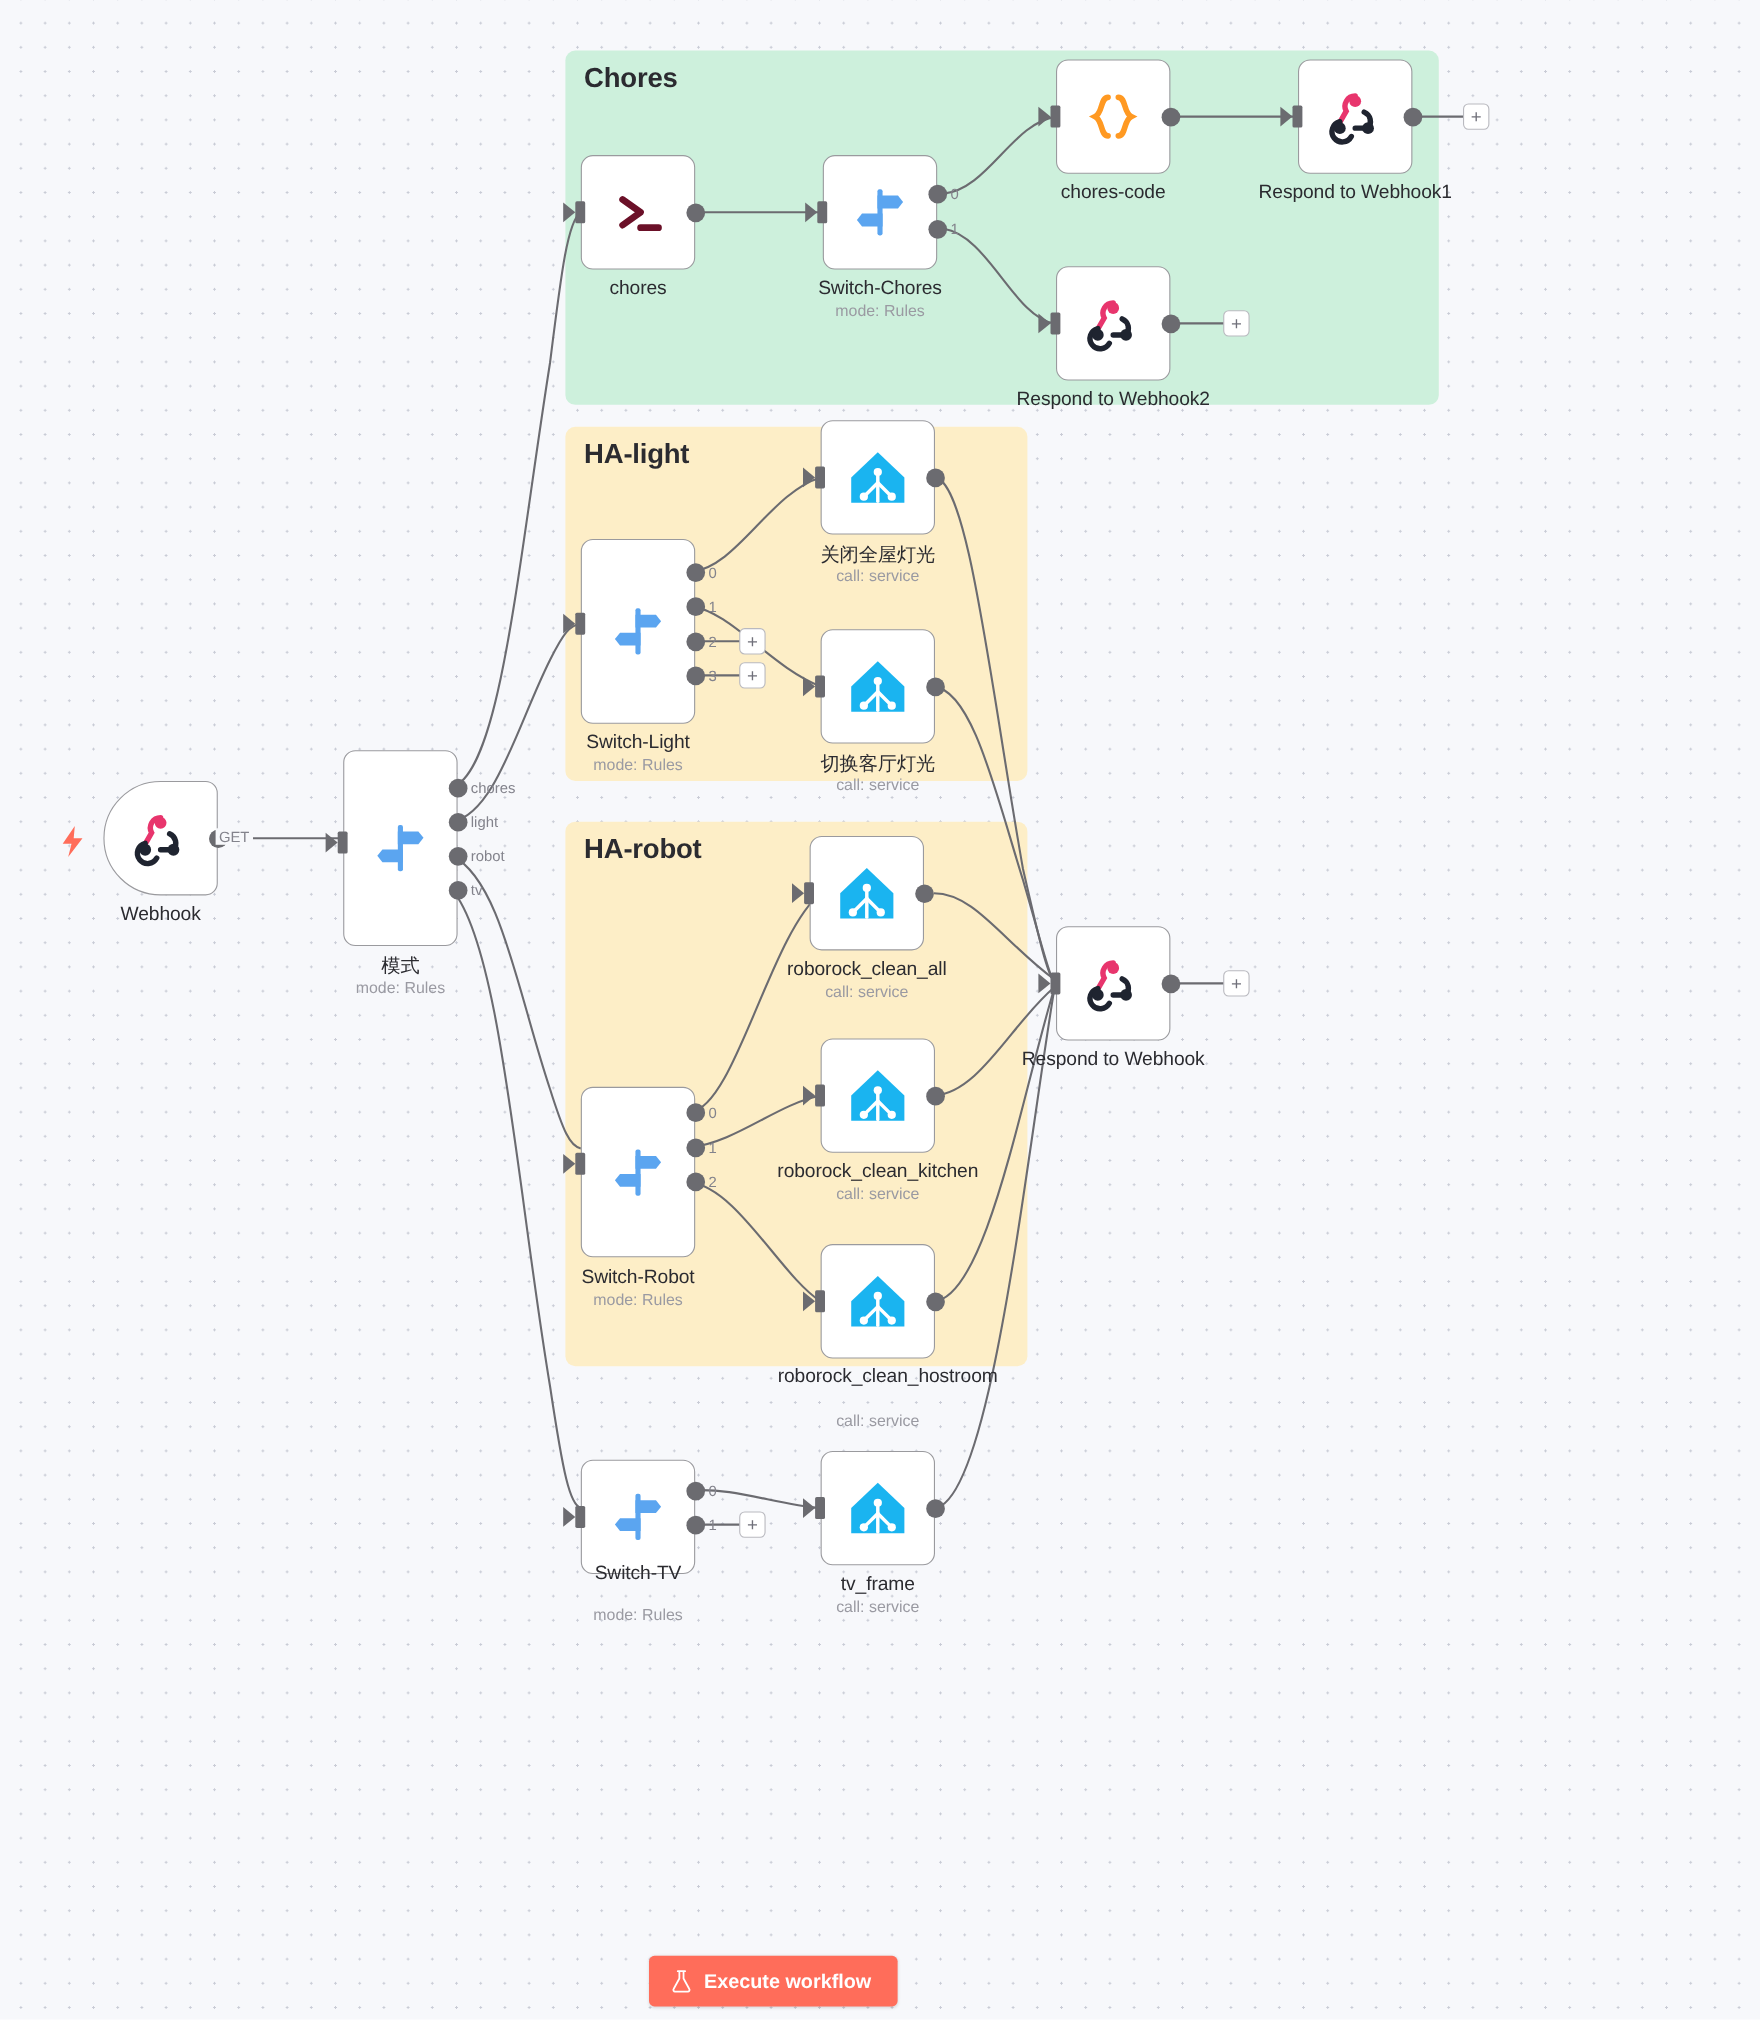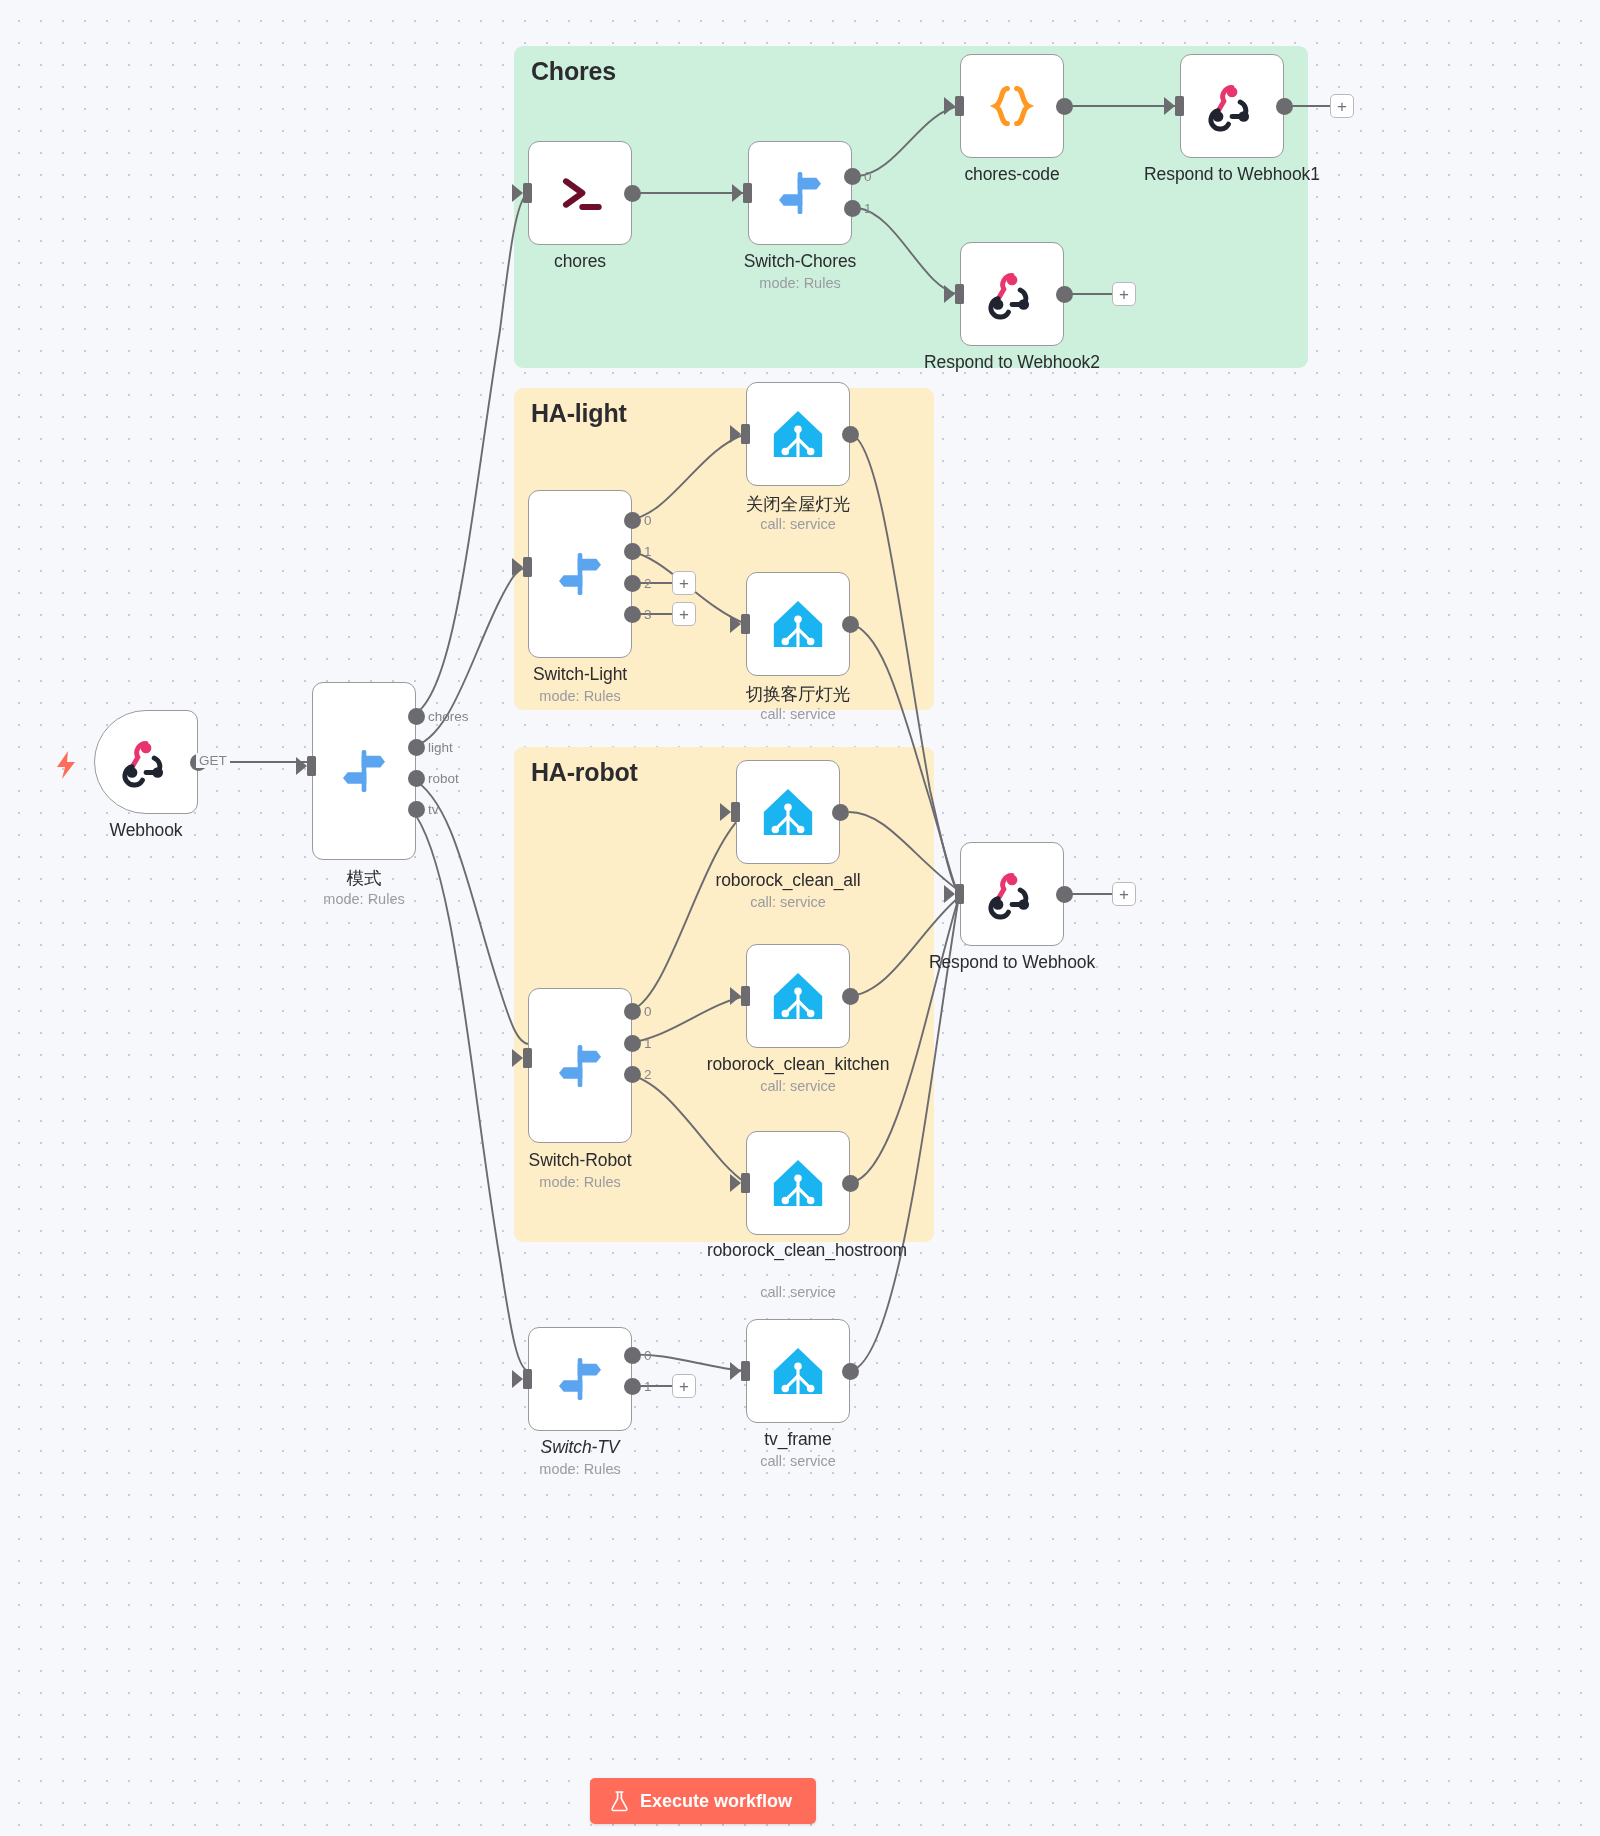--- a/index.html
+++ b/index.html
@@ -488,21 +488,21 @@
         <rect x="22" y="6" width="4" height="36" rx="1.6" fill="#5ba5f0"></rect>
         <path d="M22 11 H38 L42 16 L38 21 H22 Z" fill="#5ba5f0"></path>
         <path d="M26 25 H10 L6 30 L10 35 H26 Z" fill="#5ba5f0"></path>
       </svg>
     </div>
     <div class="port-in" style="left:-5px; top:42px;"></div>
     <div class="port-out" style="left:96px; top:20px;"></div>
     <div class="port-out" style="left:96px; top:51px;"></div>
     <div class="port-label" style="left:116px; top:21px;">0</div>
     <div class="port-label" style="left:116px; top:52px;">1</div>
-    <div class="ncap" style="top:110px;font-style:italic;">Switch-TV</div>
+    <div class="ncap" style="top:92px;">Switch-TV</div>
     <div class="nsub" style="top:134px;">mode: Rules</div>
   </div>
   <div class="plus" style="left:672px; top:1374px;">+</div>
 
   <div class="node" style="left:746px; top:1319px;">
     <div class="nbox">
       <svg width="58" height="58" viewBox="0 0 48 48">
         <path d="M24 5 L44 24 V43 H4 V24 Z" fill="#1ab4f0"></path>
         <g stroke="#fff" stroke-width="2.6" fill="none" stroke-linecap="round">
           <path d="M24 42 V23"></path>

